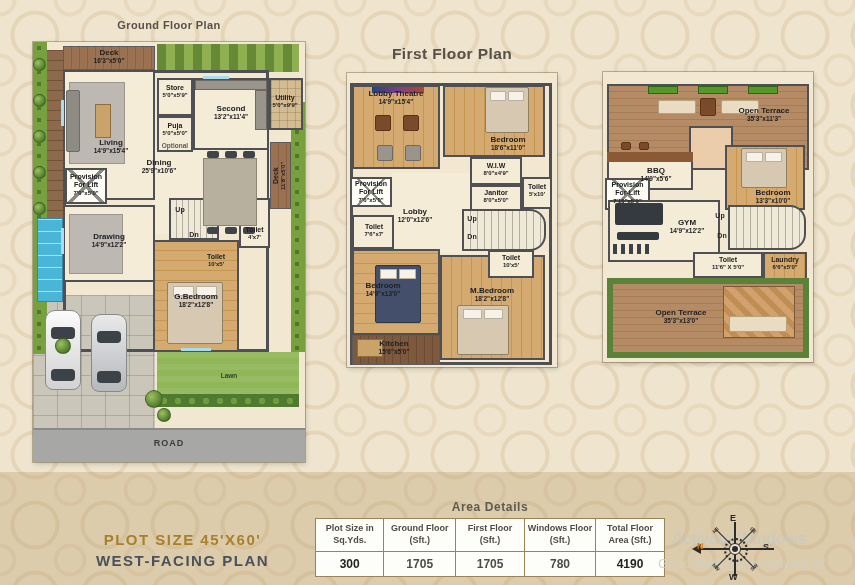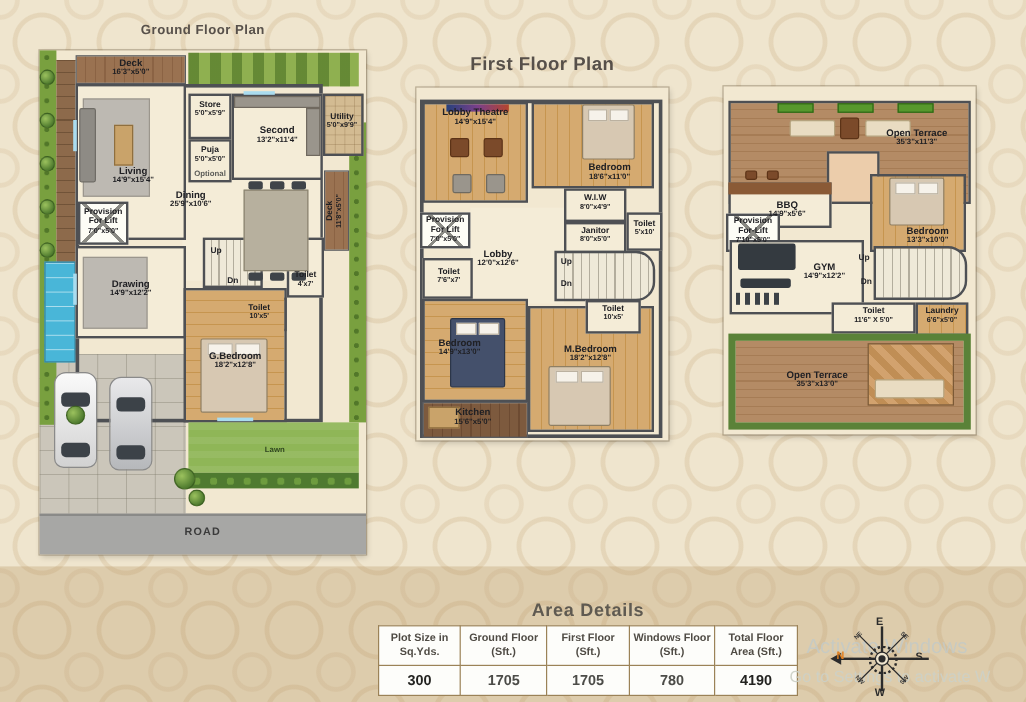--- a/index.html
+++ b/index.html
@@ -68,21 +68,21 @@
   .lbl{position:absolute;z-index:6;text-align:center;color:#202024;line-height:1.18;pointer-events:none;}
   .lbl .n{display:block;font-weight:700;font-size:8px;}
   .lbl .d{display:block;font-weight:600;font-size:6.5px;}
   .lbl.small .n{font-size:7px;}
   .lbl.small .d{font-size:6px;}
   .updn{position:absolute;z-index:6;font-size:7px;font-weight:700;color:#26262a;text-align:center;}
   .vert{writing-mode:vertical-rl;transform:rotate(180deg);}
   .opt{position:absolute;z-index:6;font-size:6.5px;font-weight:600;color:#5c5c58;text-align:center;}
   .roadlbl{position:absolute;z-index:6;font-size:9px;font-weight:700;letter-spacing:1px;color:#3b3b3b;text-align:center;}
   .area-wrap{position:absolute;left:315px;top:500px;width:350px;z-index:3;}
-  .area-title{text-align:center;font-size:15px;font-weight:700;color:#5f5a51;letter-spacing:.6px;margin-bottom:4px;}
+  .area-title{text-align:center;font-size:12px;font-weight:700;color:#5f5a51;letter-spacing:.6px;margin-bottom:4px;}
   .area-table{border-collapse:collapse;width:350px;background:#fdfdfa;}
   .area-table th{border:1px solid #9b8257;font-size:9px;font-weight:700;color:#4f4b44;padding:3px 2px;height:26px;line-height:1.3;}
   .area-table td{border:1px solid #9b8257;font-size:12px;font-weight:700;color:#232320;text-align:center;height:22px;}
   .area-table td.mid{color:#4c4c48;}
   .plot-text{position:absolute;left:85px;top:531px;width:195px;text-align:center;z-index:3;}
   .plot-l1{font-size:15px;font-weight:700;letter-spacing:1.5px;color:#a8802c;}
   .plot-l2{font-size:15px;font-weight:700;letter-spacing:1.5px;color:#49525a;margin-top:4px;}
   .wm{position:absolute;left:658px;top:529px;z-index:8;pointer-events:none;}
   .wm1{font-size:17px;color:#c6cac4;opacity:.92;margin-left:14px;}
   .wm2{font-size:13.5px;color:#cdd1c7;opacity:.92;margin-top:7px;white-space:nowrap;}
@@ -359,20 +359,24 @@
     <div class="lbl small" style="left:160px;top:184px;width:44px;">
         <span class="n">Laundry</span>
         <span class="d">6'6"x5'0"</span>
       </div>
     <div class="lbl" style="left:36px;top:236px;width:84px;">
         <span class="n">Open Terrace</span>
         <span class="d">35'3"x13'0"</span>
       </div>
   </div>
 
+  <div class="plot-text">
+    <div class="plot-l1">PLOT SIZE 45'X60'</div>
+    <div class="plot-l2">WEST-FACING PLAN</div>
+  </div>
 
   <div class="area-wrap">
     <div class="area-title">Area Details</div>
     <table class="area-table">
       <tbody>
           <tr>
         <th style="width:68px;">Plot Size in Sq.Yds.</th>
         <th style="width:72px;">Ground Floor (Sft.)</th>
         <th style="width:70px;">First Floor (Sft.)</th>
         <th style="width:70px;">Windows Floor (Sft.)</th>

